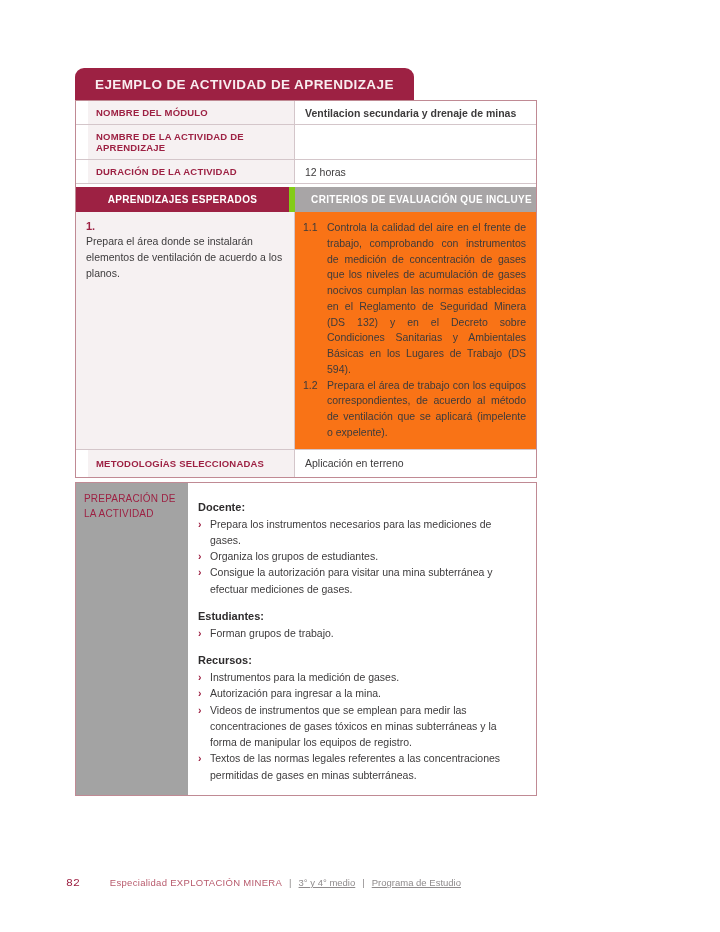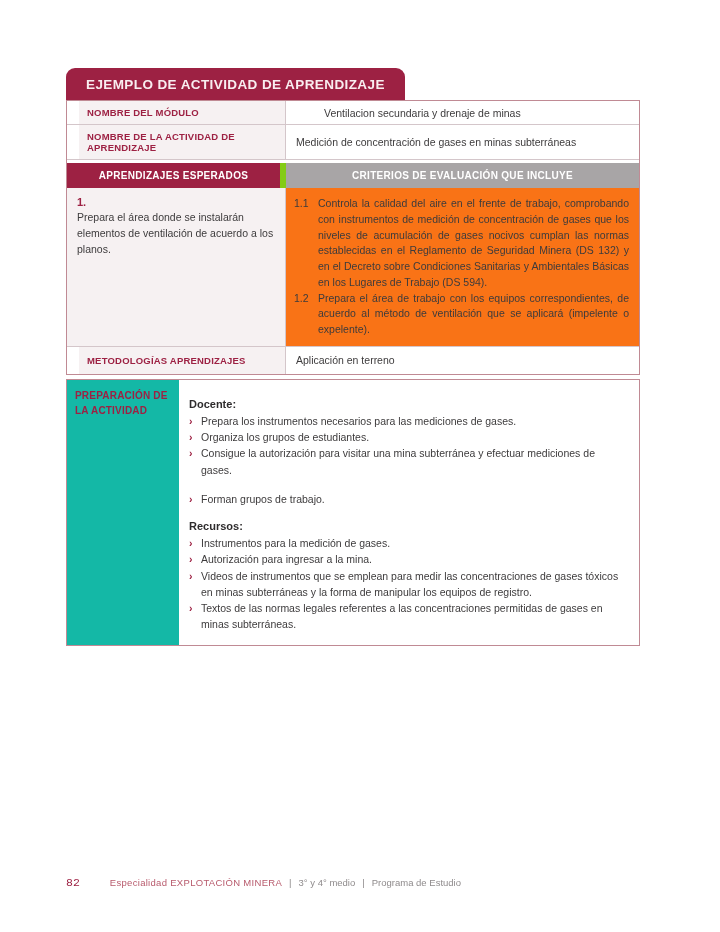--- a/index.html
+++ b/index.html
@@ -3,21 +3,21 @@
 <meta charset="utf-8">
 <style>
   * { box-sizing: border-box; margin: 0; padding: 0; }
   html,body { width:720px; height:932px; }
   body {
     background:#ffffff;
     font-family:"Liberation Sans", sans-serif;
     position:relative;
     color:#3d3b3c;
   }
-  .page { position:absolute; left:66px; top:68px; width:574px; }
+  .page { position:absolute; left:75px; top:68px; width:462px; }
 
   
   .title-tab{
     display:inline-block;
     background:#9d2143;
     color:#f9edf0;
     font-weight:bold;
     font-size:13.5px;
     letter-spacing:.4px;
     padding:9px 20px 8px 20px;
@@ -31,32 +31,32 @@
   .tlabel{
     background:#f6f1f2; color:#9d2143;
     font-size:9.5px; font-weight:bold; letter-spacing:.2px;
     padding:6px 8px; border-right:1px solid #d4c6ca;
     display:flex; align-items:center; min-height:22px;margin-left:12px;
   }
   .tvalue{
     background:#fff; color:#3d3b3c; font-size:10.5px;
     padding:5px 10px; display:flex; align-items:center; min-height:22px;
   }
-  .tvalue.bold{ font-weight:normal;margin-left:28px; }
+  .tvalue.bold{ font-weight:bold; }
 
   
   .chead{ display:grid; grid-template-columns:219px 1fr; border-top:3px solid #ffffff; }
   .chead .left{
     background:#9d2143; color:#fff; font-size:10px; font-weight:bold;
     letter-spacing:.3px; text-align:center; padding:7px 4px;
     border-right:6px solid #84cc16;
   }
   .chead .right{
     background:#a8a5a6; color:#fff; font-size:10px; font-weight:bold;
-    letter-spacing:.3px; text-align:center; padding:7px 4px;
+    letter-spacing:.3px; text-align:right; padding:7px 4px;
   }
 
   
   .crow{ display:grid; grid-template-columns:219px 1fr; border-bottom:1px solid #d4c6ca; min-height:128px; }
   .acell{ background:#f6f1f2; border-right:1px solid #d4c6ca; padding:8px 10px; }
   .acell .num{ color:#9d2143; font-weight:bold; font-size:11px; margin-bottom:2px; }
   .acell .txt{ font-size:10.5px; line-height:1.5; color:#3d3b3c; }
   .ccell{ background:#f97316; padding:8px 10px 8px 8px; }
   .citem{ display:grid; grid-template-columns:24px 1fr; font-size:10.5px; line-height:1.5; color:#3d3b3c; }
   .citem .n{ font-weight:normal; }
@@ -71,57 +71,60 @@
   .banner{
     margin-top:6px;
     background:#9d2143; color:#ffffff;
     font-size:10.5px; font-weight:bold; letter-spacing:.2px;
     line-height:1.55; padding:7px 12px 8px 12px;
   }
 
   
   .prep{ margin-top:4px; border:1px solid #c08a94; display:grid; grid-template-columns:112px 1fr; min-height:234px; }
   .prep .plabel{
-    background:#14b8a6; color:#9d2143; font-weight:bold; font-size:10px;
+    background:#a3a3a3; color:#9d2143; font-weight:normal; font-size:10px;
     line-height:1.5; padding:8px 6px 8px 8px; letter-spacing:.2px;
   }
   .prep .pbody{ background:#fff; padding:10px 16px 12px 10px; }
   .sect{ margin-bottom:13px;margin-top:8px; }
   .sect:last-child{ margin-bottom:0; }
   .sect h4{ font-size:11px; color:#2e2c2d; margin-bottom:3px; font-weight:bold; }
   .sect ul{ list-style:none; }
   .sect li{ display:grid; grid-template-columns:12px 1fr; font-size:10.5px; line-height:1.55; color:#3d3b3c; }
   .sect li .b{ color:#9d2143; font-weight:bold; }
 
   
   .footer{ position:absolute; left:66px; top:876px; display:flex; align-items:baseline; font-size:9.5px; }
   .footer .pg{ color:#9d2143; font-size:11.5px; margin-right:30px;font-family:Liberation Mono, monospace; }
   .footer .red{ color:#b85b6d; letter-spacing:.3px; }
-  .footer .gray{ color:#8f8b8c; }
+  .footer .gray{ color:#8f8b8c;text-decoration:underline; }
   .footer .sep{ color:#8f8b8c; margin:0 7px; }
 </style>
 </head>
 <body>
 
 <div class="page">
 
   <div class="title-tab">EJEMPLO DE ACTIVIDAD DE APRENDIZAJE</div>
 
   <div class="tbl">
 
     <div class="trow">
       <div class="tlabel">NOMBRE DEL MÓDULO</div>
       <div class="tvalue bold">Ventilacion secundaria y drenaje de minas</div>
     </div>
 
     <div class="trow">
       <div class="tlabel">NOMBRE DE LA ACTIVIDAD DE APRENDIZAJE</div>
-      <div class="tvalue">Medición de concentración de gases en minas subterráneas</div>
-    </div>
-
+    </div>
+
+    <div class="trow">
+      <div class="tlabel">DURACIÓN DE LA ACTIVIDAD</div>
+      <div class="tvalue">12 horas</div>
+    </div>
 
     <div class="chead">
       <div class="left">APRENDIZAJES ESPERADOS</div>
       <div class="right">CRITERIOS DE EVALUACIÓN QUE INCLUYE</div>
     </div>
 
     <div class="crow">
       <div class="acell">
         <div class="num">1.</div>
         <div class="txt">Prepara el área donde se instalarán elementos de ventilación de acuerdo a los planos.</div>
@@ -132,21 +135,21 @@
           <span class="t">Controla la calidad del aire en el frente de trabajo, comprobando con instrumentos de medición de concentración de gases que los niveles de acumulación de gases nocivos cumplan las normas establecidas en el Reglamento de Seguridad Minera (DS 132) y en el Decreto sobre Condiciones Sanitarias y Ambientales Básicas en los Lugares de Trabajo (DS 594).</span>
         </div>
         <div class="citem">
           <span class="n">1.2</span>
           <span class="t">Prepara el área de trabajo con los equipos correspondientes, de acuerdo al método de ventilación que se aplicará (impelente o expelente).</span>
         </div>
       </div>
     </div>
 
     <div class="mrow">
-      <div class="tlabel">METODOLOGÍAS APRENDIZAJES</div>
+      <div class="tlabel">METODOLOGÍAS SELECCIONADAS</div>
       <div class="tvalue">Aplicación en terreno</div>
     </div>
 
   </div>
 
 
   <div class="prep">
     <div class="plabel">PREPARACIÓN DE LA ACTIVIDAD</div>
     <div class="pbody">
 
@@ -162,20 +165,21 @@
             <span>Organiza los grupos de estudiantes.</span>
           </li>
           <li>
             <span class="b">›</span>
             <span>Consigue la autorización para visitar una mina subterránea y efectuar mediciones de gases.</span>
           </li>
         </ul>
       </div>
 
       <div class="sect">
+        <h4>Estudiantes:</h4>
         <ul>
           <li>
             <span class="b">›</span>
             <span>Forman grupos de trabajo.</span>
           </li>
         </ul>
       </div>
 
       <div class="sect">
         <h4>Recursos:</h4>

